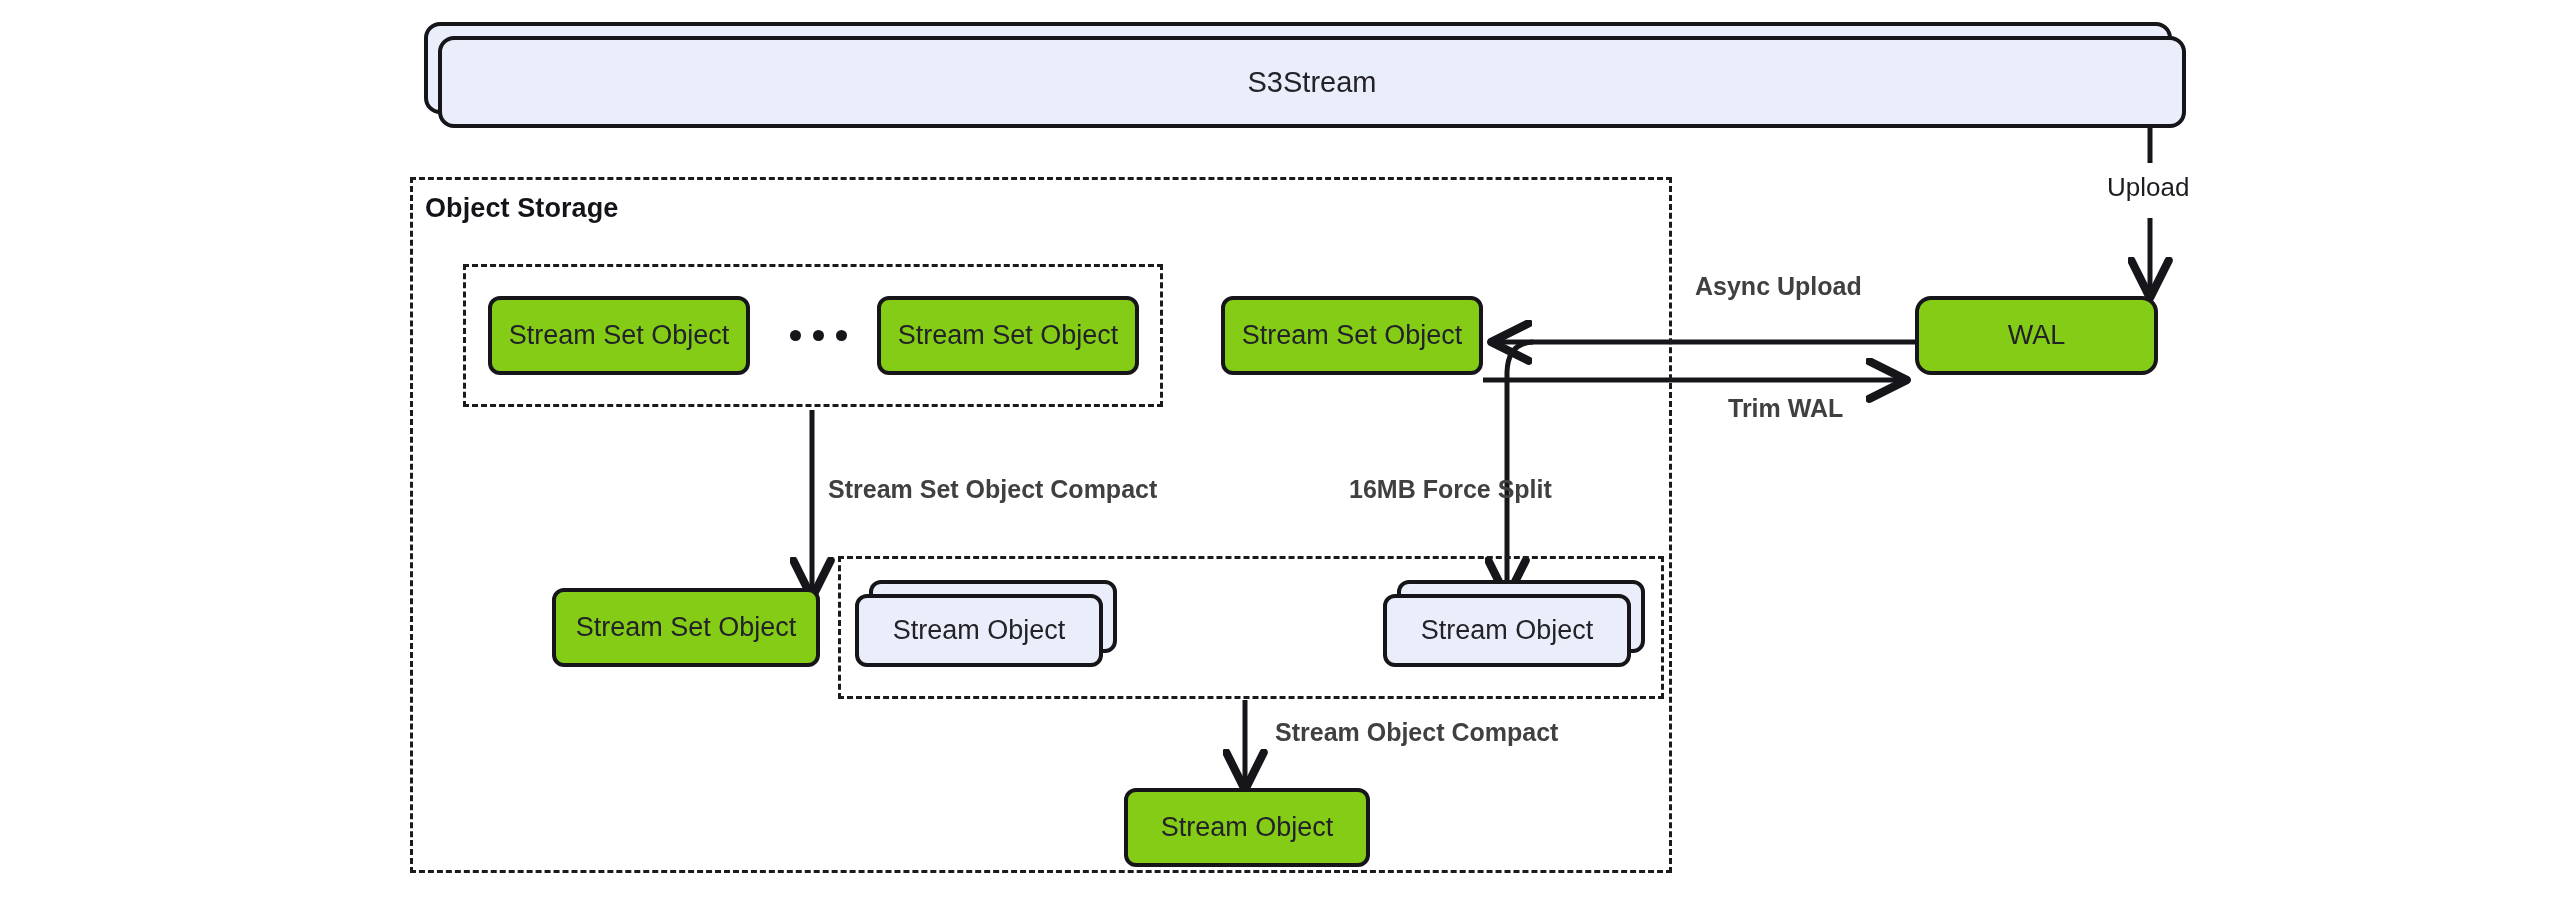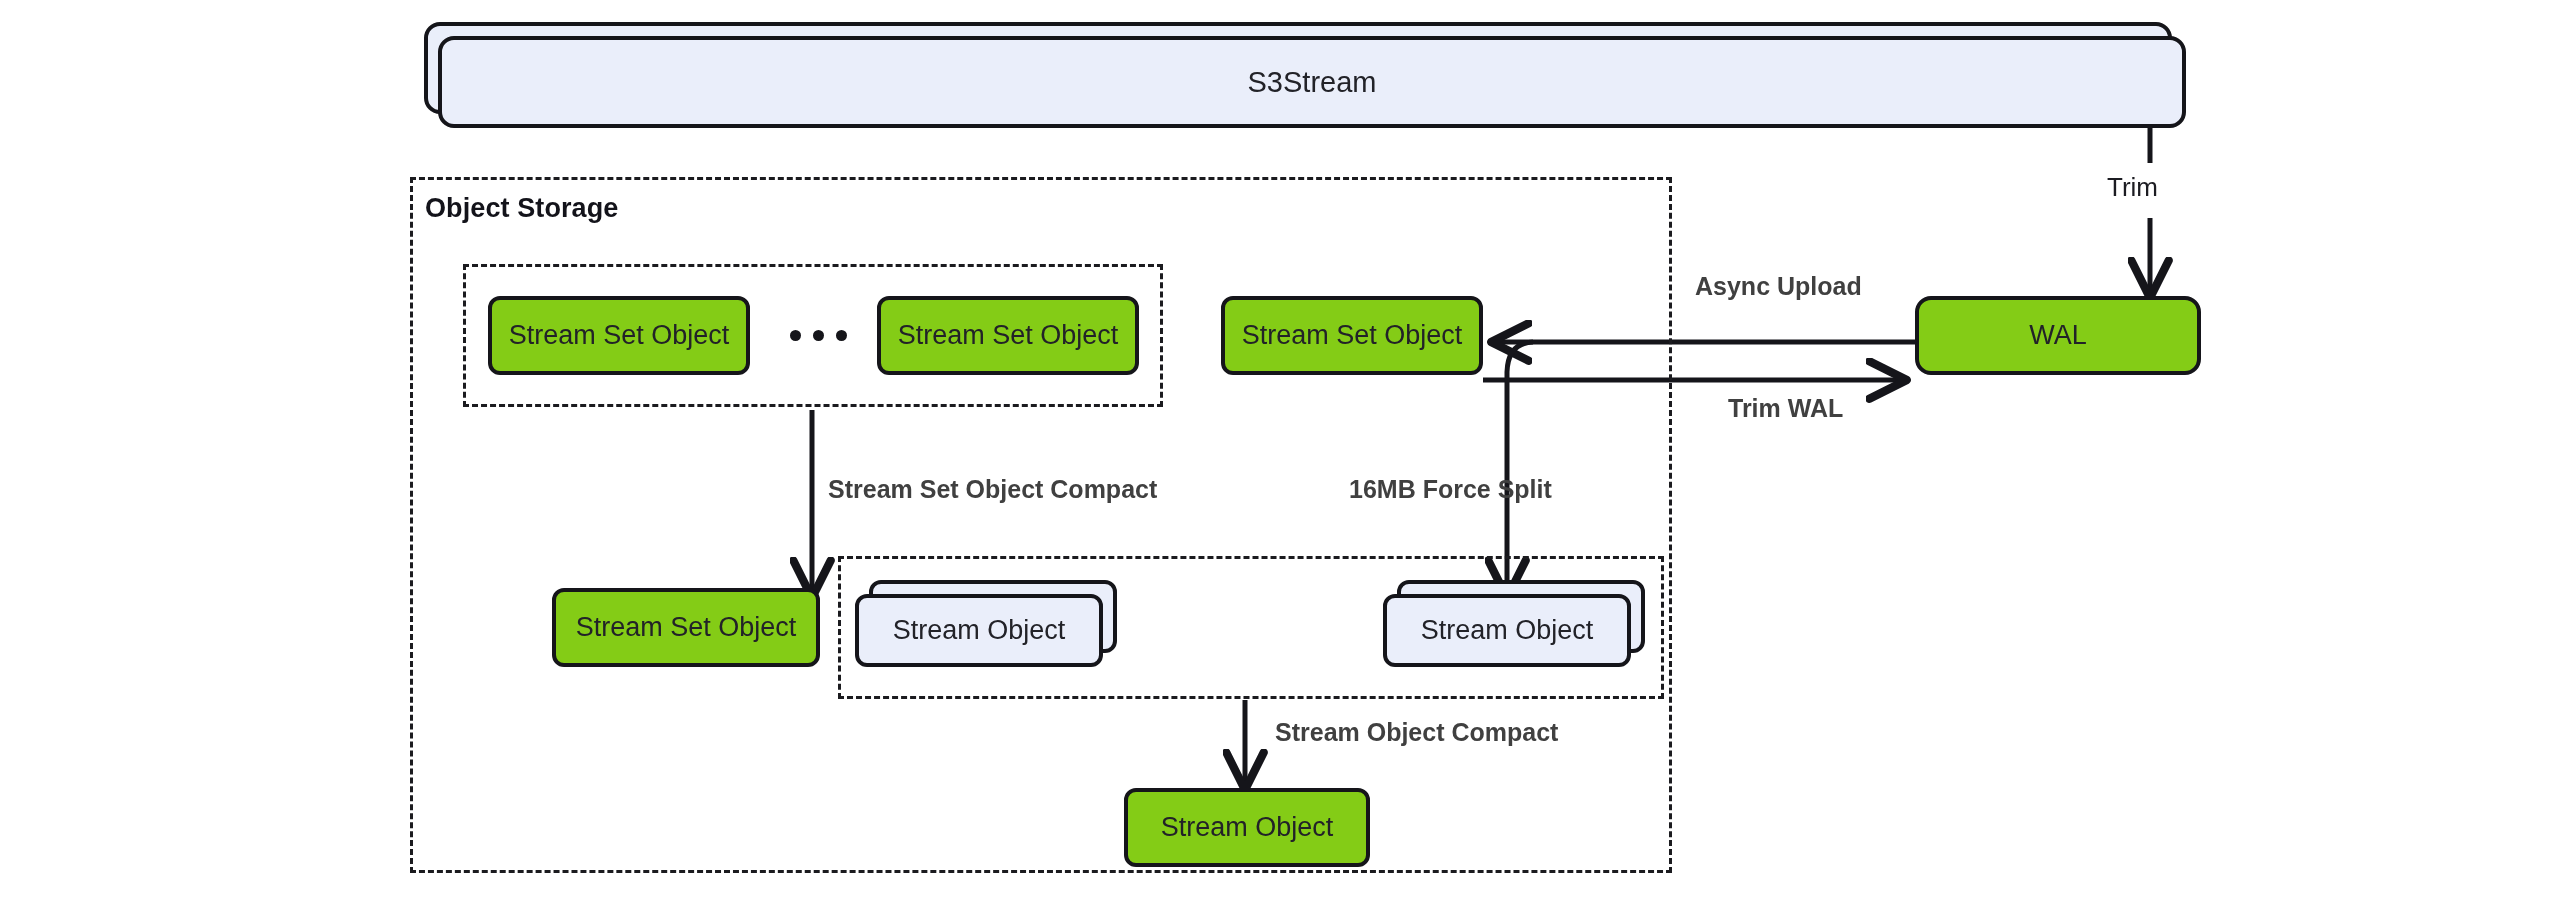--- a/index.html
+++ b/index.html
@@ -174,39 +174,39 @@
   <div class="ellipsis" style="left:790px; top:330px;">
     <i></i>
     <i></i>
     <i></i>
   </div>
 
   <div class="node" style="left:877px; top:296px; width:262px; height:79px;">Stream Set Object</div>
 
   <div class="node" style="left:1221px; top:296px; width:262px; height:79px;">Stream Set Object</div>
 
-  <div class="node wide-pill" style="left:1915px; top:296px; width:286px; height:79px;">WAL</div>
+  <div class="node wide-pill" style="left:1915px; top:296px; width:243px; height:79px;">WAL</div>
 
   <div class="dashed-box" style="left:838px; top:556px; width:826px; height:143px;"></div>
 
   <div class="node" style="left:552px; top:588px; width:268px; height:79px;">Stream Set Object</div>
 
   <div class="stack" style="left:855px; top:580px; width:262px; height:87px;">
     <div class="back" style="left:14px; top:0px; width:248px; height:73px;"></div>
     <div class="front" style="left:0px; top:14px; width:248px; height:73px;">Stream Object</div>
   </div>
 
   <div class="stack" style="left:1383px; top:580px; width:262px; height:87px;">
     <div class="back" style="left:14px; top:0px; width:248px; height:73px;"></div>
     <div class="front" style="left:0px; top:14px; width:248px; height:73px;">Stream Object</div>
   </div>
 
   <div class="node" style="left:1124px; top:788px; width:246px; height:79px;">Stream Object</div>
 
-  <div class="edge-label plain" style="left:2107px; top:172px;">Trim</div>
+  <div class="edge-label plain" style="left:2107px; top:172px;">Upload</div>
 
   <div class="edge-label" style="left:1695px; top:272px;">Async Upload</div>
 
   <div class="edge-label" style="left:1728px; top:394px;">Trim WAL</div>
 
   <div class="edge-label" style="left:828px; top:475px;">Stream Set Object Compact</div>
 
   <div class="edge-label" style="left:1349px; top:475px;">16MB Force Split</div>
 
   <div class="edge-label" style="left:1275px; top:718px;">Stream Object Compact</div>

